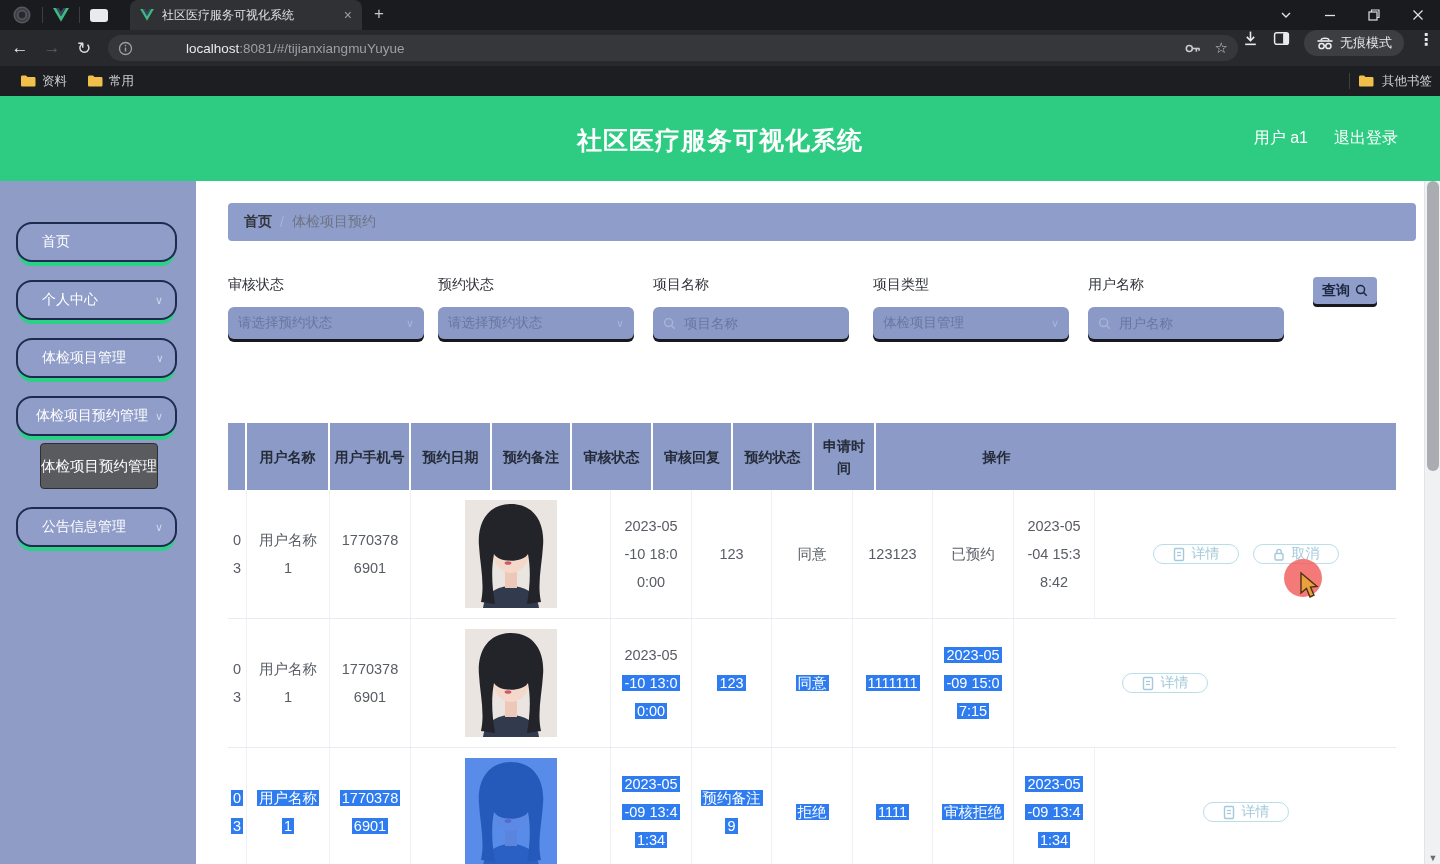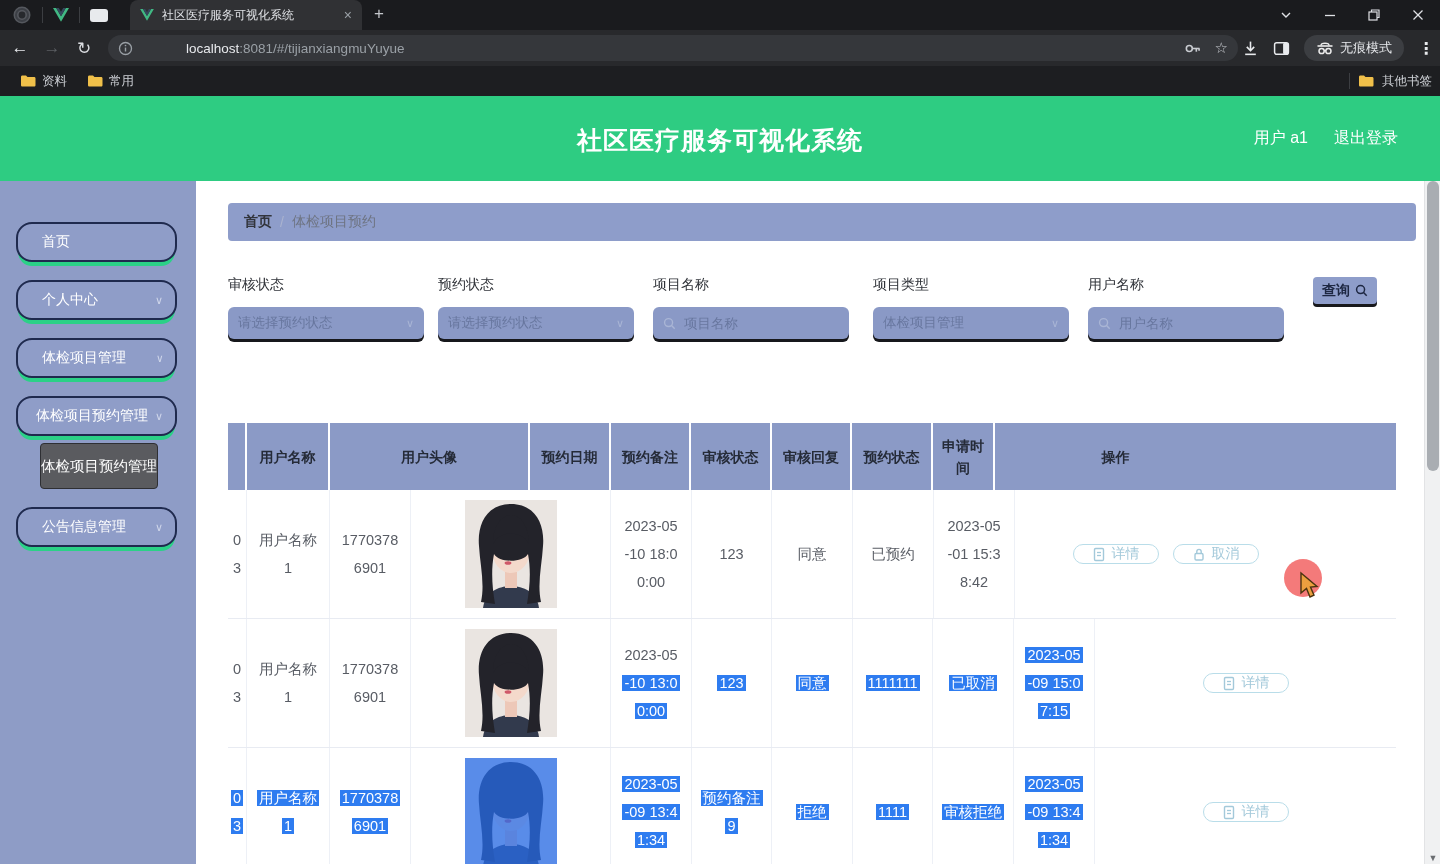--- a/index.html
+++ b/index.html
@@ -22,21 +22,21 @@
   .winbtn{width:44px;height:30px;display:flex;align-items:center;justify-content:center;}
 
   .toolbar{position:absolute;left:0;top:30px;width:1440px;height:36px;background:#28292c;
            display:flex;align-items:center;}
   .navglyph{font-size:17px;width:32px;text-align:center;}
   .url-pill{position:absolute;left:108px;top:35px;width:1130px;height:26px;background:#35373b;
             border-radius:13px;display:flex;align-items:center;padding:0 10px;}
   .url-text{font-size:13.5px;margin-left:8px;flex:1;white-space:nowrap;overflow:hidden;}
   .url-host{color:#e8eaed;padding-left:45px;}
   .url-rest{color:#9aa0a6;}
-  .tb-right{position:absolute;right:6px;top:30px;height:36px;display:flex;align-items:center;gap:14px;}
+  .tb-right{position:absolute;right:6px;top:30px;height:36px;display:flex;align-items:flex-start;gap:14px;}
   .incog{height:26px;background:#3c3e42;border-radius:13px;display:flex;align-items:center;
          gap:6px;padding:0 12px;color:#e8eaed;font-size:13px;}
 
   .bookbar{position:absolute;left:0;top:66px;width:1440px;height:30px;background:#1d1e21;
            display:flex;align-items:center;color:#cdd0d5;font-size:12.5px;}
   .bm{display:flex;align-items:center;gap:6px;margin-left:20px;}
   .bm-right{position:absolute;right:8px;display:flex;align-items:center;gap:8px;}
 
   
   .appheader{position:absolute;left:0;top:96px;width:1440px;height:85px;background:#2ecc82;}
@@ -317,21 +317,21 @@
       <svg width="13" height="13" viewBox="0 0 14 14">
         <circle cx="6" cy="6" r="4.3" fill="none" stroke="#1d2742" stroke-width="1.6"></circle>
         <line x1="9.2" y1="9.2" x2="12.6" y2="12.6" stroke="#1d2742" stroke-width="1.6"></line>
       </svg>
     </button>
 
     <div class="table">
       <div class="thead">
           <div class="th" style="width: 19px; flex: 0 0 auto;"></div>
           <div class="th" style="width: 83px; flex: 0 0 auto;">用户名称</div>
-          <div class="th" style="width: 200px; flex: 0 0 auto;">用户头像</div>
+          <div class="th" style="width: 81px; flex: 0 0 auto;">用户手机号</div>
           <div class="th" style="width: 81px; flex: 0 0 auto;">预约日期</div>
           <div class="th" style="width: 80px; flex: 0 0 auto;">预约备注</div>
           <div class="th" style="width: 81px; flex: 0 0 auto;">审核状态</div>
           <div class="th" style="width: 80px; flex: 0 0 auto;">审核回复</div>
           <div class="th" style="width: 81px; flex: 0 0 auto;">预约状态</div>
           <div class="th" style="width: 62px; flex: 0 0 auto;">申请时间</div>
           <div class="th" style="width: 241px; flex: 0 0 auto;">操作</div>
         </div>
       <div class="tbody">
           <div class="tr">
@@ -364,26 +364,29 @@
               <div class="line"><span>2023-05</span></div>
               <div class="line"><span>-10 18:0</span></div>
               <div class="line"><span>0:00</span></div>
             </div>
             <div class="td" style="width: 80px; flex: 0 0 auto;">
               <div class="line"><span>123</span></div>
             </div>
             <div class="td" style="width: 81px; flex: 0 0 auto;">
               <div class="line"><span>同意</span></div>
             </div>
+            <div class="td" style="width: 80px; flex: 0 0 auto;">
+              <div class="line"><span>123123</span></div>
+            </div>
             <div class="td" style="width: 81px; flex: 0 0 auto;">
               <div class="line"><span>已预约</span></div>
             </div>
             <div class="td" style="width: 81px; flex: 0 0 auto;">
               <div class="line"><span>2023-05</span></div>
-              <div class="line"><span>-01 15:3</span></div>
+              <div class="line"><span>-04 15:3</span></div>
               <div class="line"><span>8:42</span></div>
             </div>
             <div class="td act-wrap" style="width: 301px; flex: 0 0 auto;">
               <button class="act-btn">
                 <svg width="14" height="15" viewBox="0 0 14 15">
                   <rect x="2.5" y="1.5" width="9" height="12" rx="1.2" fill="none" stroke="#a3c9da" stroke-width="1.4"></rect>
                   <line x1="5" y1="5.5" x2="9" y2="5.5" stroke="#a3c9da" stroke-width="1.3"></line>
                   <line x1="5" y1="8.5" x2="9" y2="8.5" stroke="#a3c9da" stroke-width="1.3"></line>
                 </svg>
                 <span>详情</span>
@@ -431,23 +434,20 @@
             <div class="td" style="width: 80px; flex: 0 0 auto;">
               <div class="line"><span class="sel">123</span></div>
             </div>
             <div class="td" style="width: 81px; flex: 0 0 auto;">
               <div class="line"><span class="sel">同意</span></div>
             </div>
             <div class="td" style="width: 80px; flex: 0 0 auto;">
               <div class="line"><span class="sel">1111111</span></div>
             </div>
             <div class="td" style="width: 81px; flex: 0 0 auto;">
-              <div class="line"><span class="sel">已取消</span></div>
-            </div>
-            <div class="td" style="width: 81px; flex: 0 0 auto;">
               <div class="line"><span class="sel">2023-05</span></div>
               <div class="line"><span class="sel">-09 15:0</span></div>
               <div class="line"><span class="sel">7:15</span></div>
             </div>
             <div class="td act-wrap" style="width: 301px; flex: 0 0 auto;">
               <button class="act-btn">
                 <svg width="14" height="15" viewBox="0 0 14 15">
                   <rect x="2.5" y="1.5" width="9" height="12" rx="1.2" fill="none" stroke="#a3c9da" stroke-width="1.4"></rect>
                   <line x1="5" y1="5.5" x2="9" y2="5.5" stroke="#a3c9da" stroke-width="1.3"></line>
                   <line x1="5" y1="8.5" x2="9" y2="8.5" stroke="#a3c9da" stroke-width="1.3"></line>

